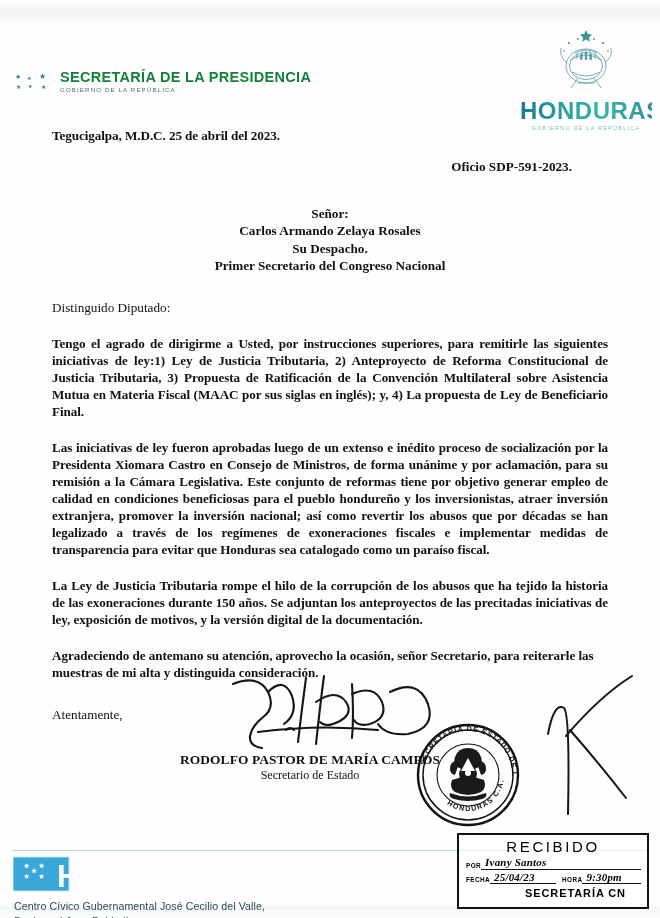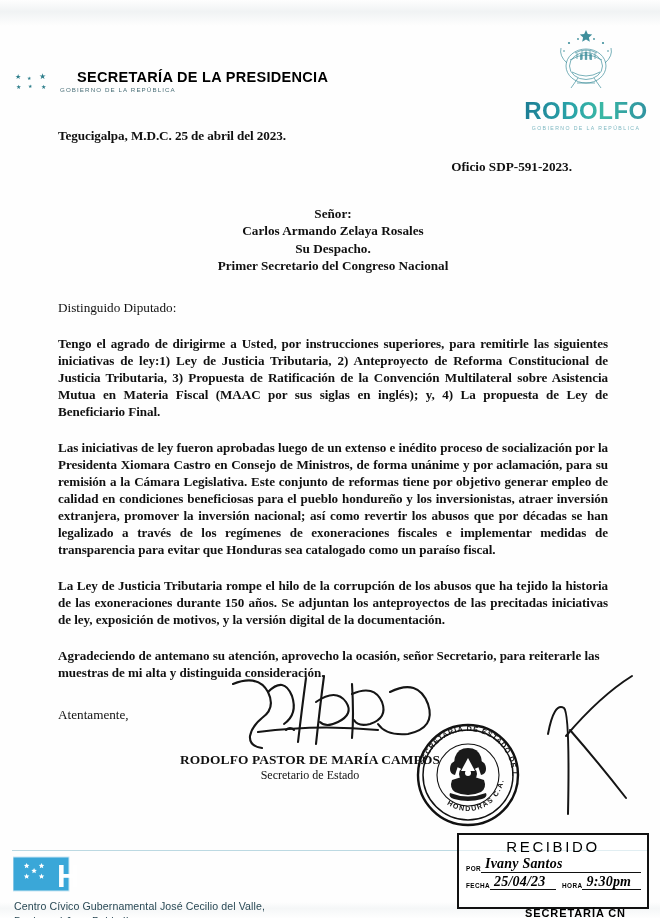--- a/index.html
+++ b/index.html
@@ -71,24 +71,23 @@
   .sc4 { left: 2px;  top: 11px; font-size: 6px !important; }
   .sc5 { left: 14px; top: 10px; font-size: 5px !important; }
   .sc6 { left: 27px; top: 11px; font-size: 6px !important; }
 
   .brand-text { display: block; }
   .brand-title {
     font-family: "Liberation Sans", sans-serif;
     font-weight: bold;
     font-size: 14.5px;
     letter-spacing: 0.3px;
-    color: #000000;
+    color: #15803d;
     line-height: 1;
     white-space: nowrap;
-    margin-left: 17px;
   }
   .brand-sub {
     font-family: "Liberation Sans", sans-serif;
     font-size: 6.2px;
     letter-spacing: 1.1px;
     color: #4a6f78;
     line-height: 1;
     margin-top: 2.5px;
     white-space: nowrap;
   }
@@ -123,21 +122,21 @@
     font-size: 5.2px;
     letter-spacing: 1.4px;
     color: #7fb8c2;
     margin-top: 3px;
     line-height: 1;
   }
 
   
   .doc-body {
     position: absolute;
-    left: 58px;
+    left: 52px;
     right: 52px;
     top: 128px;
   }
   .line-date {
     font-weight: bold;
     font-size: 13.2px;
     letter-spacing: -0.1px;
   }
   .line-oficio {
     font-weight: bold;
@@ -289,35 +288,35 @@
     letter-spacing: 0.4px;
     color: #000;
   }
   .stamp-row .lbl { font-weight: bold; flex: none; padding-bottom: 1px; }
   .stamp-row .val {
     flex: 1;
     border-bottom: 1px solid #111;
     font-family: "Liberation Serif", serif;
     font-style: italic;
     font-weight: bold;
-    font-size: 14px;
+    font-size: 11px;
     letter-spacing: 0.2px;
     padding-left: 4px;
     line-height: 1.05;
     white-space: nowrap;
     overflow: hidden;
   }
   .stamp-row .val.narrow { flex: 0 0 62px; }
   .stamp-row .lbl.mid { margin-left: 6px; }
   .stamp-foot {
     text-align: center;
     font-weight: bold;
     font-size: 11px;
     letter-spacing: 0.9px;
-    margin-top: 17px;
+    margin-top: 3px;
     color: #000;
     padding-left: 45px;
   }
 </style>
 </head>
 <body>
 
 <div class="page">
 
   <div class="scan-noise"></div>
@@ -364,21 +363,21 @@
             <circle cx="17" cy="25" r="0.8"></circle>
             <circle cx="61" cy="25" r="0.8"></circle>
           </g>
           <g fill="#3f8f9c" opacity="0.75">
             <rect x="33" y="28" width="2.4" height="6" rx="0.6"></rect>
             <rect x="37.8" y="26" width="2.4" height="8" rx="0.6"></rect>
             <rect x="42.6" y="28" width="2.4" height="6" rx="0.6"></rect>
           </g>
         </svg>
       </div>
-      <div class="honduras-word">RODOLFO</div>
+      <div class="honduras-word">HONDURAS</div>
       <div class="honduras-sub">GOBIERNO DE LA REPÚBLICA</div>
     </div>
   </div>
 
   <div class="doc-body">
 
     <div class="line-date">Tegucigalpa, M.D.C. 25 de abril del 2023.</div>
 
     <div class="line-oficio">Oficio SDP-591-2023.</div>
 

